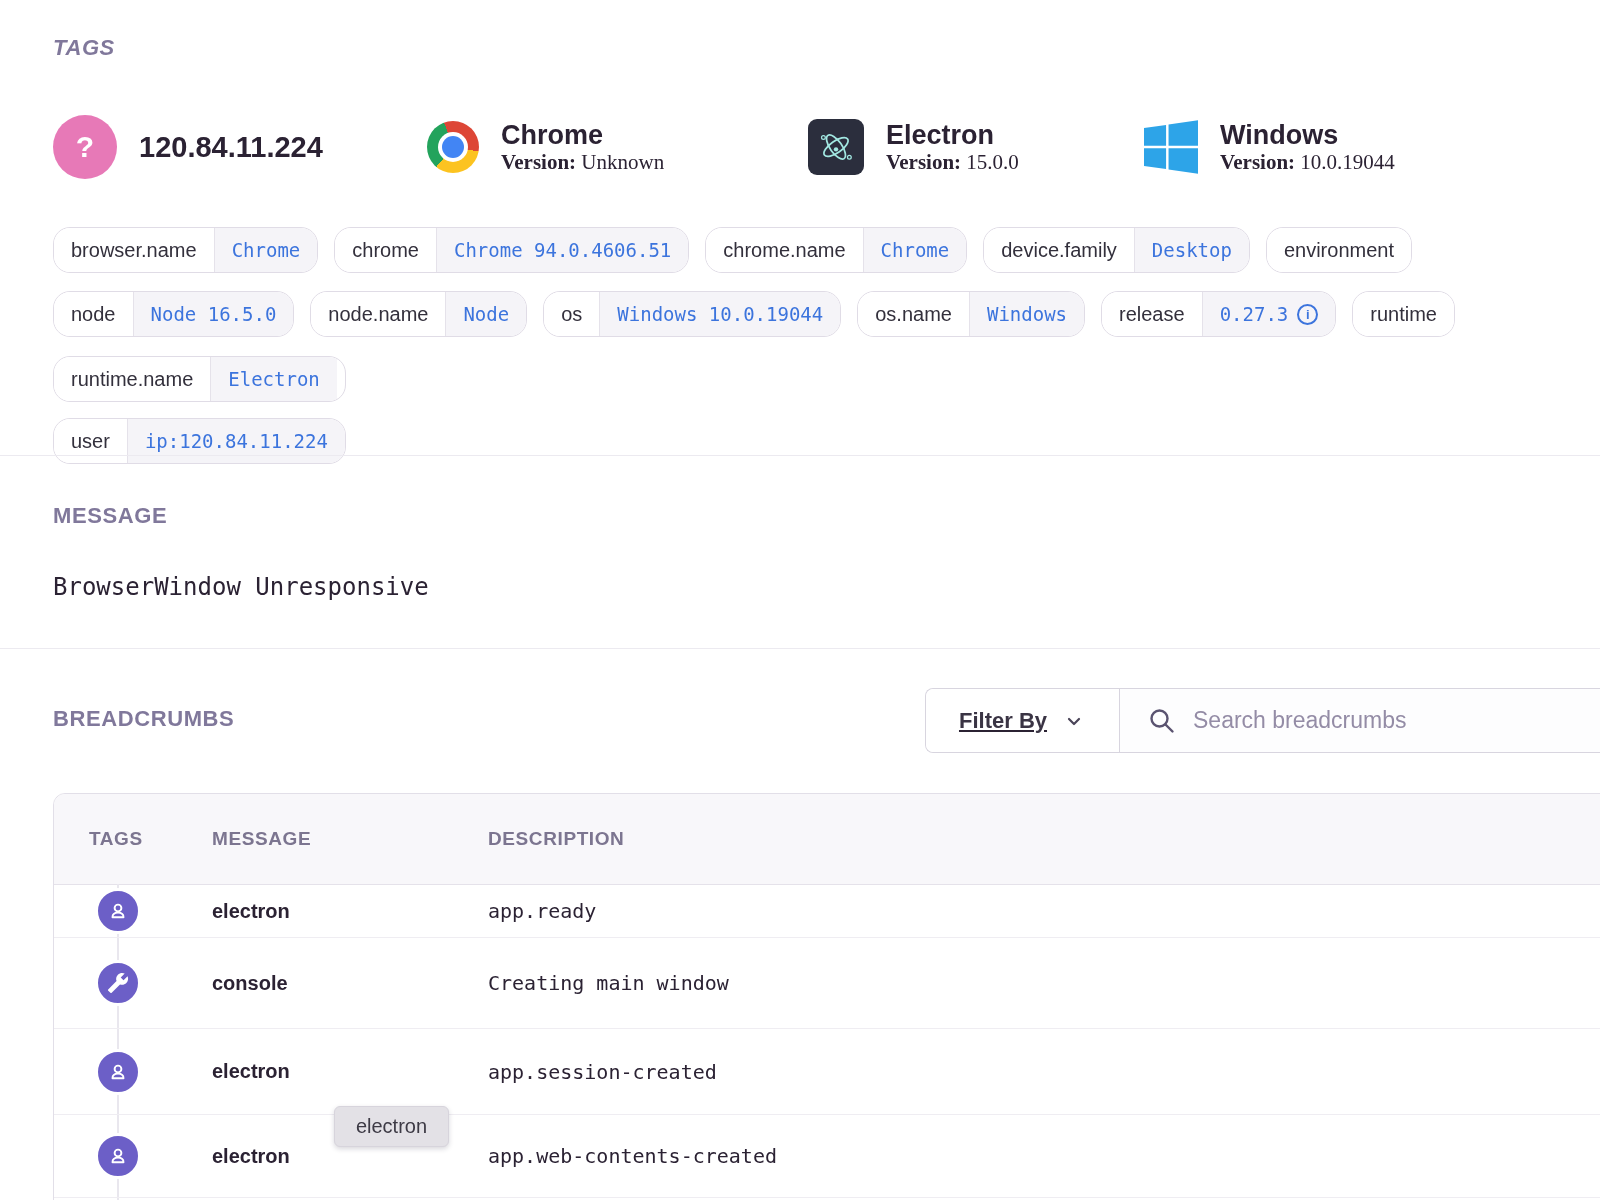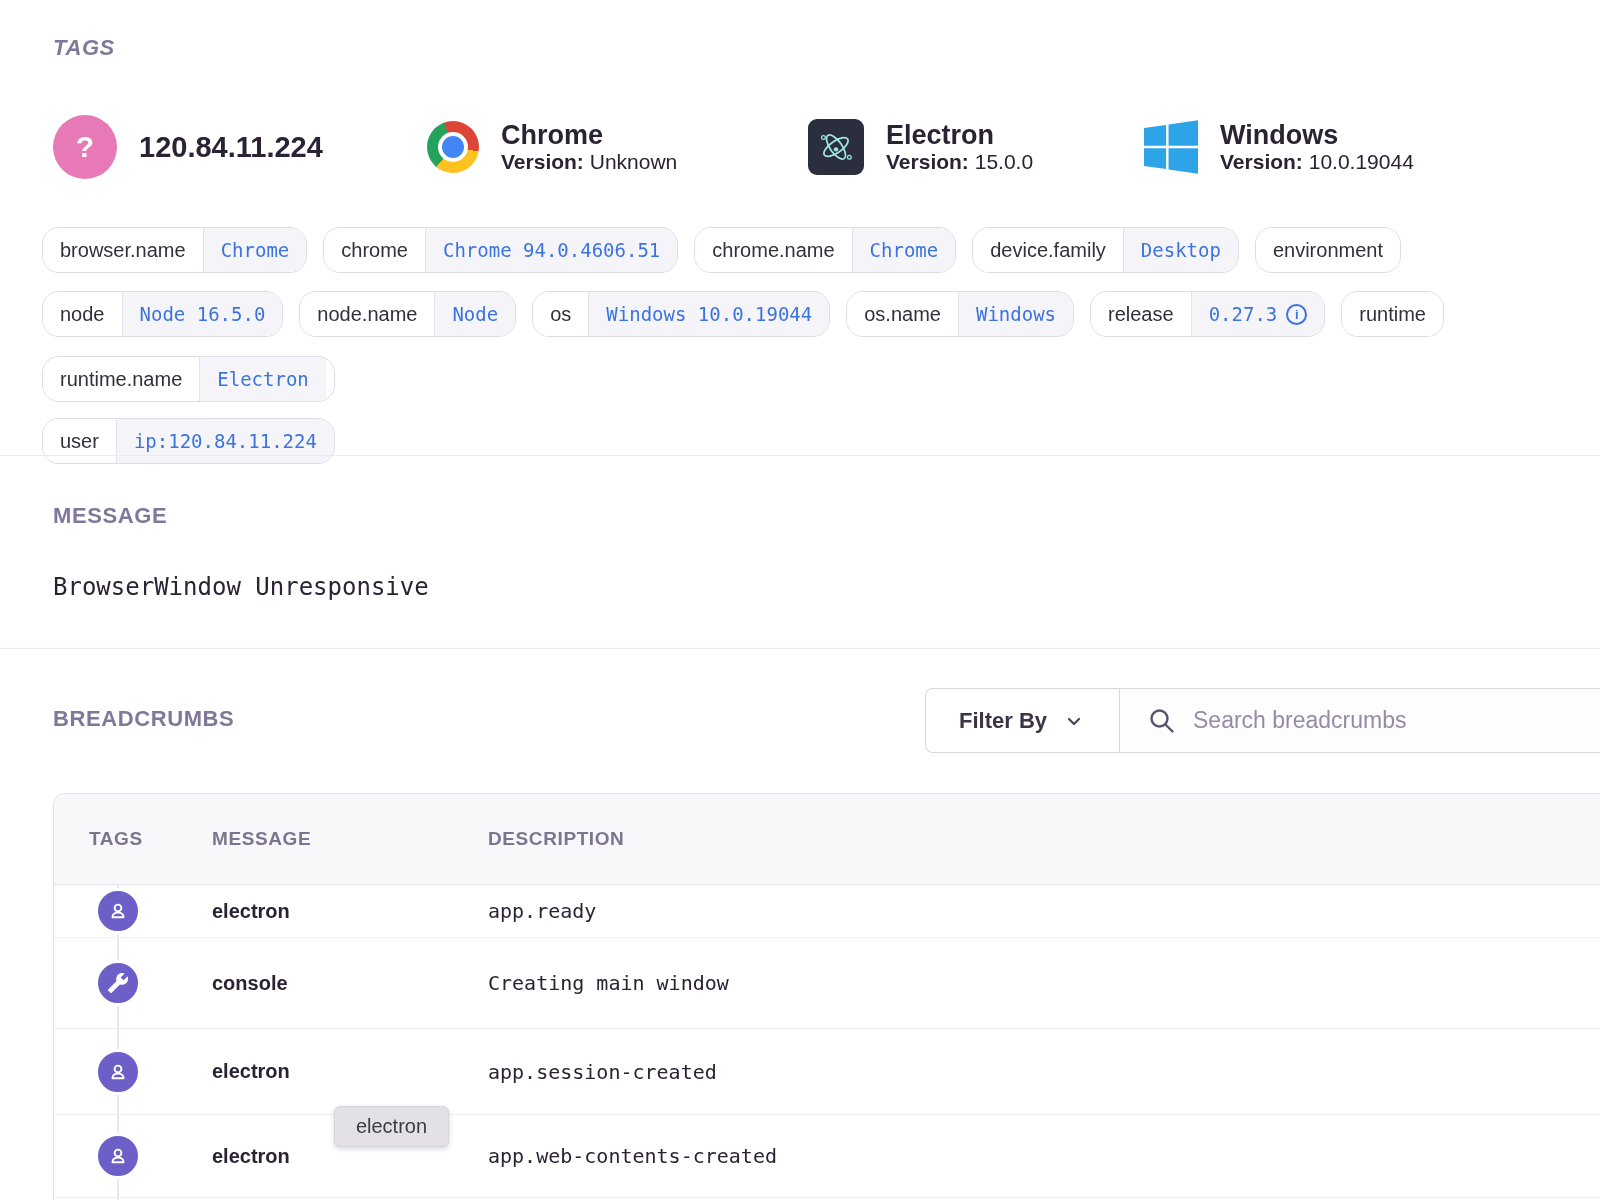--- a/index.html
+++ b/index.html
@@ -13,21 +13,21 @@
 
   
   .sec-title{
     position:absolute;left:53px;
     font-size:22px;font-weight:bold;letter-spacing:.6px;color:#80789b;
   }
 
   
   .ctx{position:absolute;top:115px;height:64px;display:flex;align-items:center;gap:22px;}
   .ctx-title{font-size:27px;font-weight:bold;color:#2b2233;line-height:30px;}
-  .ctx-sub{font-size:21px;color:#2b2233;margin-top:0;}
+  .ctx-sub{font-size:21px;color:#2b2233;margin-top:0;font-family:Liberation Serif, serif;}
   .ctx-sub b{font-weight:bold;}
   .avatar-q{
     width:64px;height:64px;border-radius:50%;background:#e779b7;
     display:flex;align-items:center;justify-content:center;
     color:#fff;font-size:30px;font-weight:bold;flex:0 0 auto;
   }
   .ip-title{font-size:29px;font-weight:bold;}
   .chrome-icon{
     width:52px;height:52px;border-radius:50%;flex:0 0 auto;position:relative;
     background:conic-gradient(from 100deg,#fcc320 0 120deg,#23a35c 0 240deg,#dd4636 0 360deg);
@@ -40,21 +40,21 @@
     content:"";position:absolute;left:50%;top:50%;width:22px;height:22px;
     transform:translate(-50%,-50%);background:#4285f4;border-radius:50%;
   }
   .electron-badge{
     width:56px;height:56px;border-radius:9px;background:#2b2e3d;flex:0 0 auto;
     display:flex;align-items:center;justify-content:center;
   }
   .win-icon{width:54px;height:54px;flex:0 0 auto;}
 
   
-  .pill-row{position:absolute;left:42px;display:flex;gap:16px;white-space:nowrap;}
+  .pill-row{position:absolute;left:53px;display:flex;gap:16px;white-space:nowrap;}
   .pill{
     display:inline-flex;height:44px;border:1px solid #e0dce6;border-radius:17px;
     overflow:hidden;background:#fff;flex:0 0 auto;
   }
   .pill-key{
     display:flex;align-items:center;padding:0 17px;font-size:20px;color:#33303c;
     background:#fff;
   }
   .pill-val{
     display:flex;align-items:center;gap:9px;padding:0 17px;
@@ -73,21 +73,21 @@
   .message-text{position:absolute;left:53px;top:573px;font-size:24px;color:#2b2233;}
 
   
   .filterbar{
     position:absolute;left:925px;top:688px;width:800px;height:65px;
     border:1px solid #d8d5df;border-right:none;border-radius:8px 0 0 8px;
     display:flex;background:#fff;box-sizing:border-box;
   }
   .filter-btn{
     width:193px;display:flex;align-items:center;justify-content:center;gap:15px;
-    border-right:1px solid #d8d5df;cursor:pointer;background:#fff;border-radius:8px 0 0 8px;
+    border-right:1px solid #d8d5df;cursor:pointer;background:#fff;border-radius:8px 0 0 8px;text-decoration:underline;
   }
   .filter-btn span{font-size:22px;font-weight:bold;color:#3a3444;}
   .searchbox{flex:1;display:flex;align-items:center;gap:14px;padding-left:27px;background:#fdfdfe;}
   .searchbox input{
     border:none;outline:none;background:transparent;flex:1;
     font-size:23px;color:#2b2233;font-family:"Liberation Sans",sans-serif;
   }
   .searchbox input::placeholder{color:#948ca6;}
 
   

